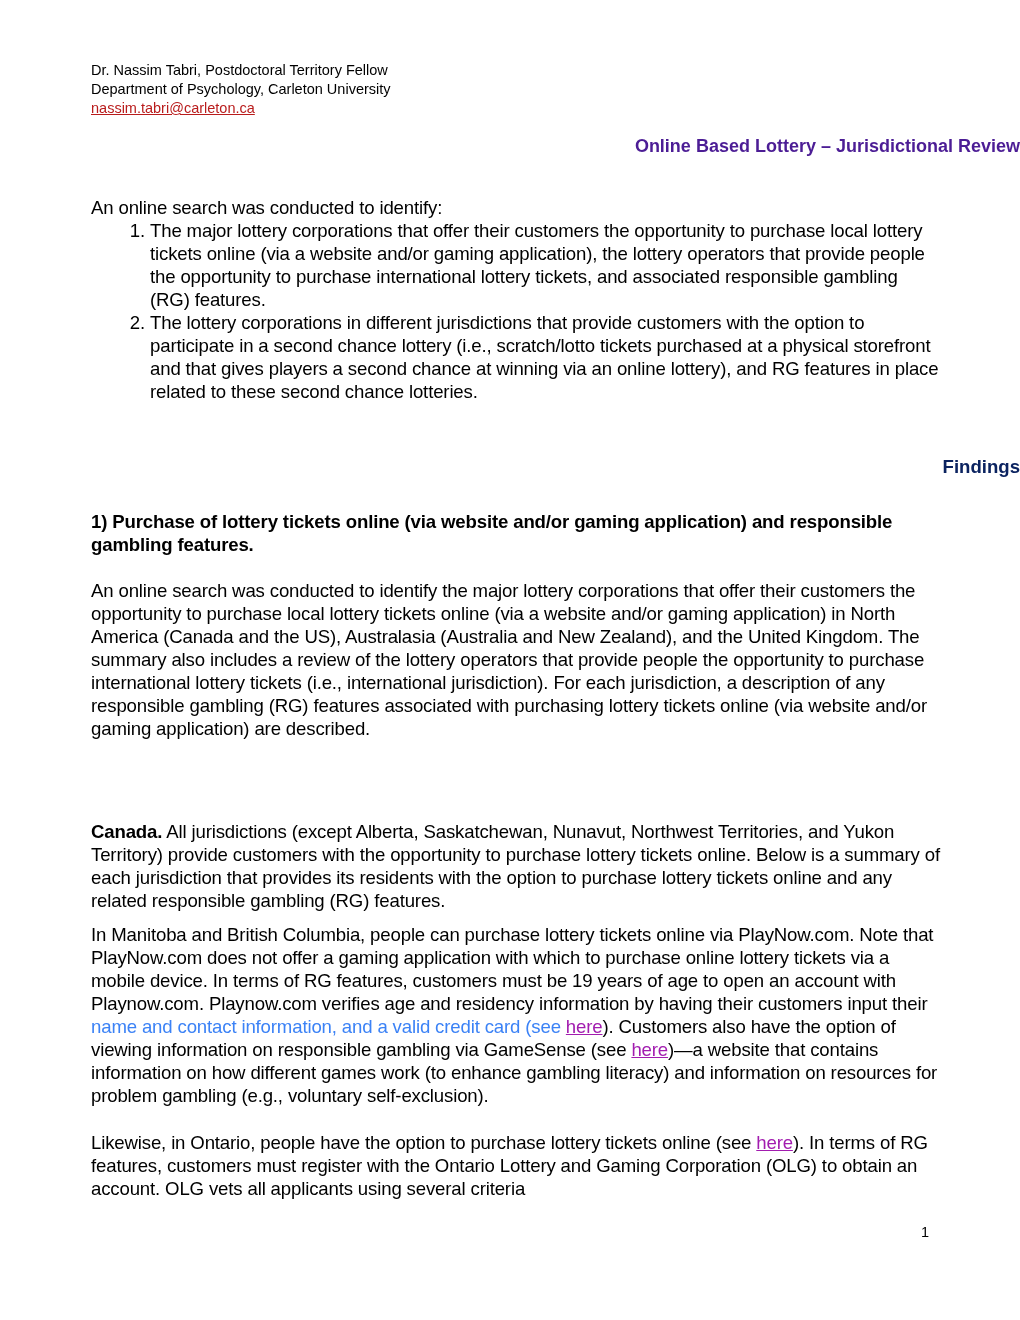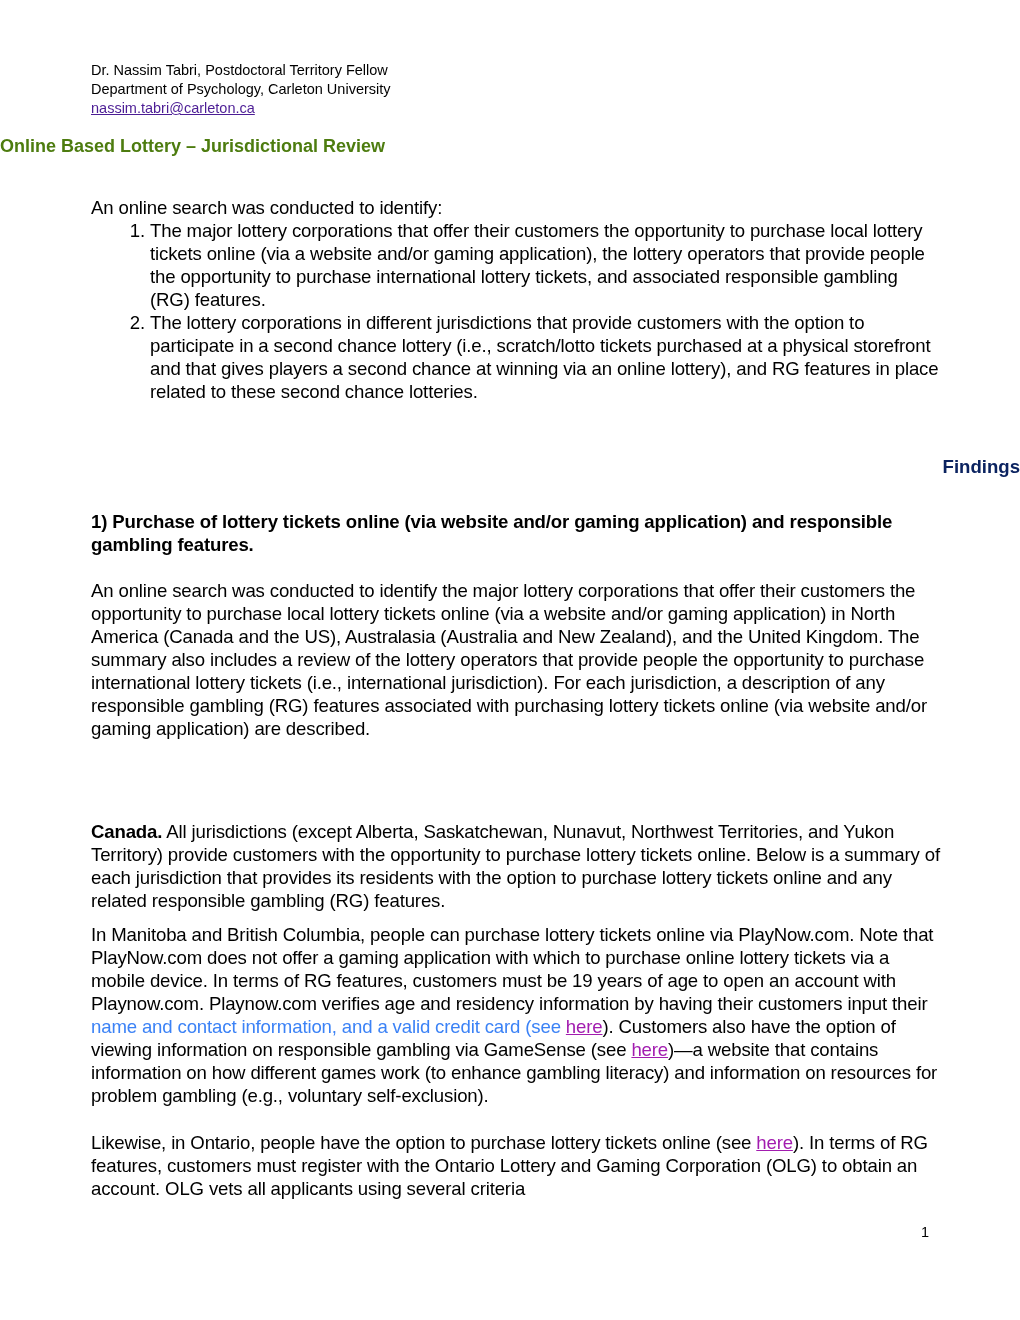--- a/index.html
+++ b/index.html
@@ -2,24 +2,24 @@
 <html><head>
   <meta charset="utf-8">
   <style>
     html, body { margin: 0; padding: 0; background: #ffffff; }
     body {
       width: 1020px; height: 1320px; position: relative; overflow: hidden;
       font-family: "Liberation Sans", sans-serif; color: #000;
     }
     .page { position: absolute; left: 0; top: 0; width: 1020px; height: 1320px; }
     .header { position: absolute; left: 91px; top: 61px; font-size: 14.5px; line-height: 19px; }
-    .header a { color: #4c1d95; text-decoration: underline; text-align: right; }
+    .header a { color: #b91c1c; text-decoration: underline; text-align: right; }
     .title {
-      position: absolute; left: 0; width: 1020px; top: 136px; text-align: left;
-      font-weight: bold; font-size: 18px; color: #4d7c0f;
+      position: absolute; left: 0; width: 1020px; top: 136px; text-align: right;
+      font-weight: bold; font-size: 18px; color: #4c1d95;
     }
     .body-text { font-size: 18.6px; line-height: 23px; letter-spacing: -0.15px; }
     .intro { position: absolute; left: 91px; top: 196px; width: 850px; }
     ol.tasks { margin: 0; padding-left: 59px; }
     ol.tasks li { padding-left: 0; }
     .findings {
       position: absolute; left: 0; width: 1020px; top: 456px; text-align: right;
       font-weight: bold; font-size: 18.6px; color: #0b2360;
     }
     .section-head { position: absolute; left: 91px; top: 510px; width: 850px; font-weight: bold; }

